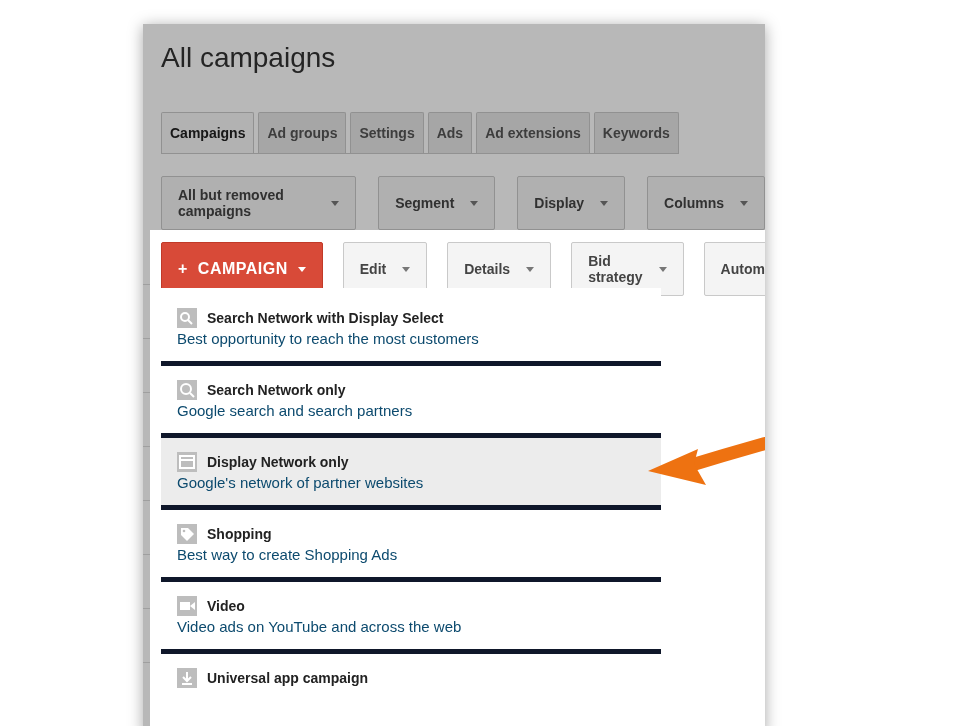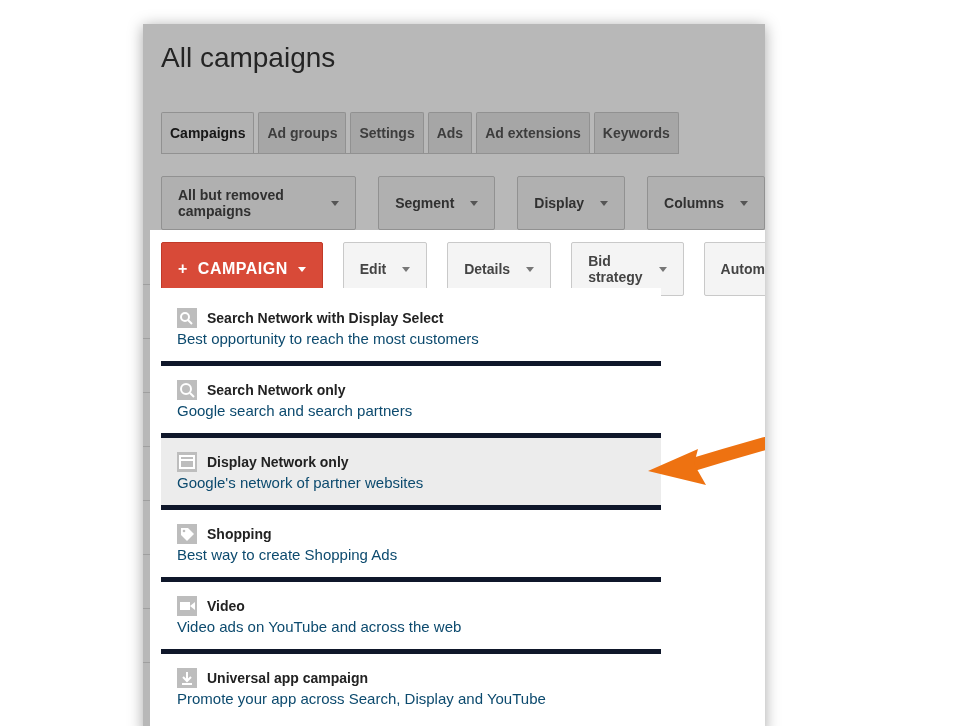--- a/index.html
+++ b/index.html
@@ -273,21 +273,20 @@
       <div class="dd-head">
         <span class="dd-icon">
           <svg width="20" height="20" viewBox="0 0 20 20">
               <rect x="0" y="0" width="20" height="20" fill="#bdbdbd"></rect>
               <path d="M10 4 L10 12 M6 9 L10 13 L14 9" fill="none" stroke="#fff" stroke-width="2"></path>
               <line x1="5" y1="16" x2="15" y2="16" stroke="#fff" stroke-width="2"></line>
             </svg>
         </span>
         <span class="dd-title">Universal app campaign</span>
       </div>
-      <div class="dd-sub">Promote your app across Search, Display and YouTube</div>
     </div>
 
   </div>
 
   <svg class="arrow" viewBox="0 0 190 80">
     <defs></defs>
     <path d="M 185 18 Q 110 38 45 58" fill="none" stroke="#ee7211" stroke-width="13" stroke-linecap="round"></path>
     <path d="M 8 62 L 58 40 L 54 55 L 66 76 Z" fill="#ee7211"></path>
   </svg>
 

